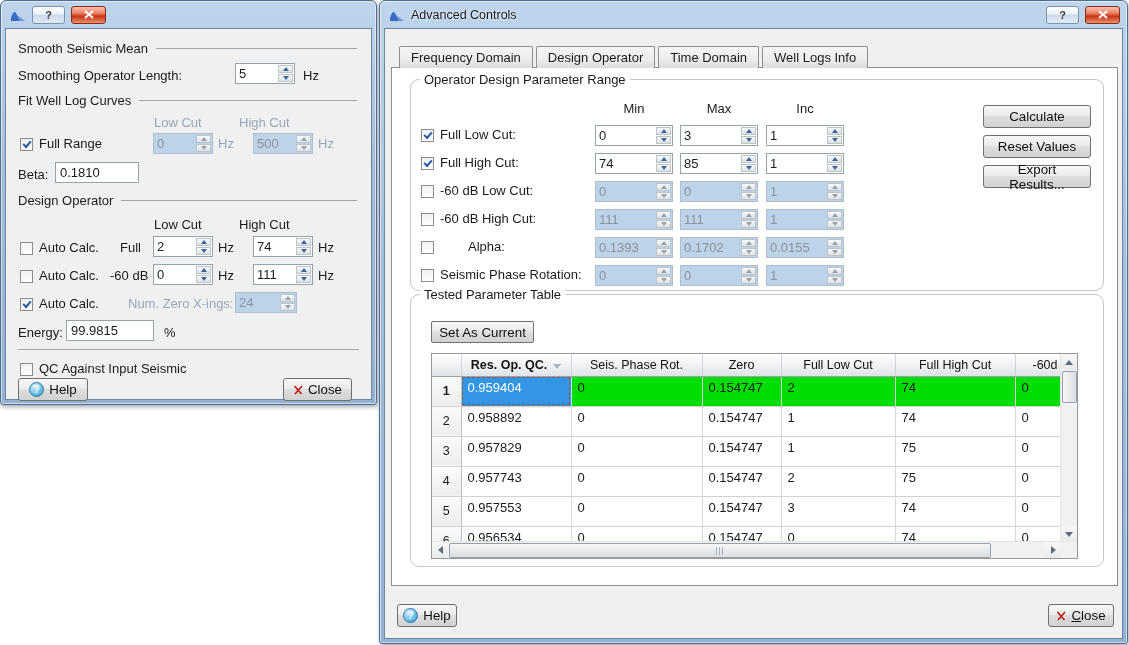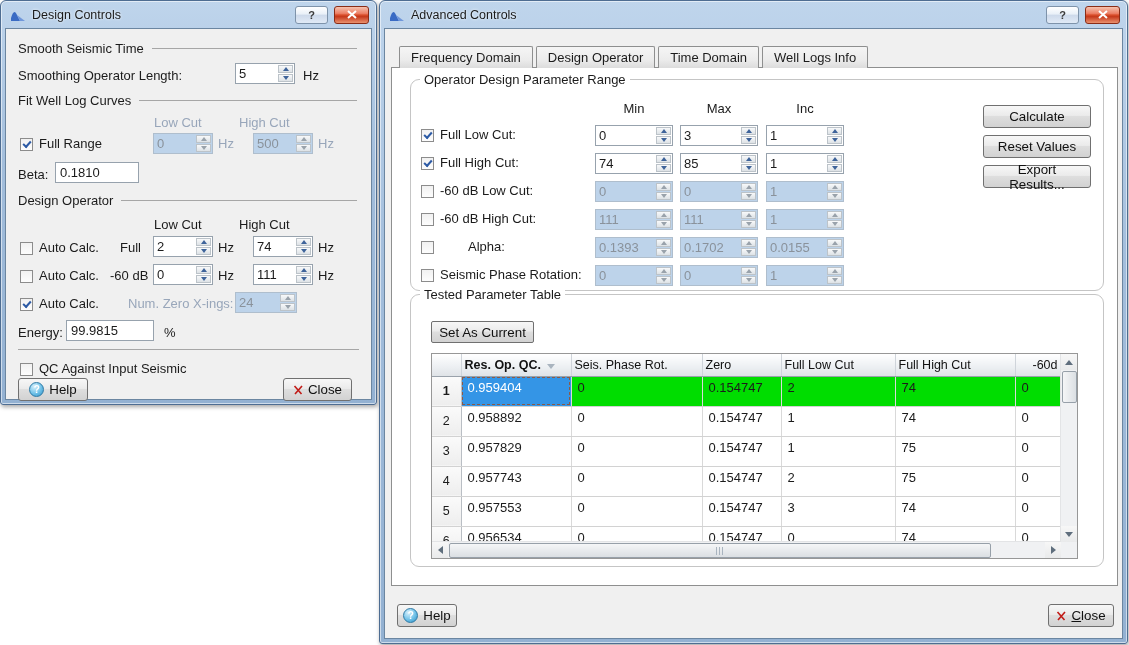--- a/index.html
+++ b/index.html
@@ -74,21 +74,21 @@
   .group{position:absolute;border:1px solid #c5c5c5;border-radius:9px;box-sizing:border-box;}
   .gtitle{position:absolute;top:-8px;left:9px;background:#fff;padding:0 4px;white-space:nowrap;}
   .colhead{position:absolute;width:78px;text-align:center;}
 
   
   .tablewrap{position:absolute;left:20px;top:58px;width:647px;height:206px;border:1px solid #979797;
              box-sizing:border-box;background:#fff;overflow:hidden;}
   .tbl{border-collapse:collapse;table-layout:fixed;width:629px;}
   .tbl th{height:22px;box-sizing:border-box;background:linear-gradient(#ffffff,#eceff2 60%,#dfe3e7);
           border-right:1px solid #cfd4da;border-bottom:1px solid #9aa2ab;font-size:12.5px;
-          font-weight:normal;color:#111;text-align:left;padding:0 3px;overflow:hidden;white-space:nowrap;}
+          font-weight:normal;color:#111;text-align:center;padding:0 3px;overflow:hidden;white-space:nowrap;}
   .tbl th.sorted{font-weight:bold;}
   .tbl td{height:30px;box-sizing:border-box;border-right:1px solid #d9d9d9;border-bottom:1px solid #d2d2d2;
           padding:0 0 8px 6px;overflow:hidden;white-space:nowrap;background:#fff;}
   .tbl td.rowh{background:linear-gradient(#fbfbfb,#ededed);border-right:1px solid #b9bec4;
           text-align:center;padding:0;font-size:12.5px;}
   .c0{width:29px}.c1{width:110px}.c2{width:131px}.c3{width:79px}.c4{width:114px}.c5{width:120px}.c6{width:46px}
   tr.hl td{background:#00dd00;}
   tr.hl td.rowh{background:linear-gradient(#fbfbfb,#ededed);font-weight:bold;}
   td.sel{background:#3495e6 !important;color:#fff;outline:1px dashed #8a5a48;outline-offset:-2px;}
   .sorticon{display:inline-block;width:0;height:0;border-left:4px solid transparent;
@@ -116,34 +116,33 @@
 <body>
 
 <div class="win" id="win-design" style="left:0;top:0;width:377px;height:405px;">
   <div class="titlebar">
     <span class="app-icon">
       <svg viewBox="0 0 16 14" width="16" height="14">
           <path d="M1 13 L1 10 C3 3 5 2 7 7 L10 13 Z" fill="#3a6bc4"></path>
           <path d="M7 7 L10 13 L15 13 Z" fill="#7097da"></path>
         </svg>
     </span>
-    <span class="title">Design Controls</span>
     <button class="cap cap-help">?</button>
     <button class="cap cap-close">
       <span class="xicon-s">
         <svg width="10" height="9" viewBox="0 0 10 9">
             <path d="M1 1 L9 8 M9 1 L1 8" stroke="#fff" stroke-width="2"></path>
           </svg>
       </span>
     </button>
   </div>
   <div class="client">
 
     <div class="sect" style="top:12px;">
-      <span>Smooth Seismic Time</span>
+      <span>Smooth Seismic Mean</span>
         <span class="ln"></span>
     </div>
     <span class="lbl" style="left:12px;top:39px;">Smoothing Operator Length:</span>
     <span class="spin" style="left:229px;top:34px;width:60px;">
       <span class="v">5</span>
       <span class="sb">
           <span class="su"></span>
           <span class="sd"></span>
         </span>
     </span>

